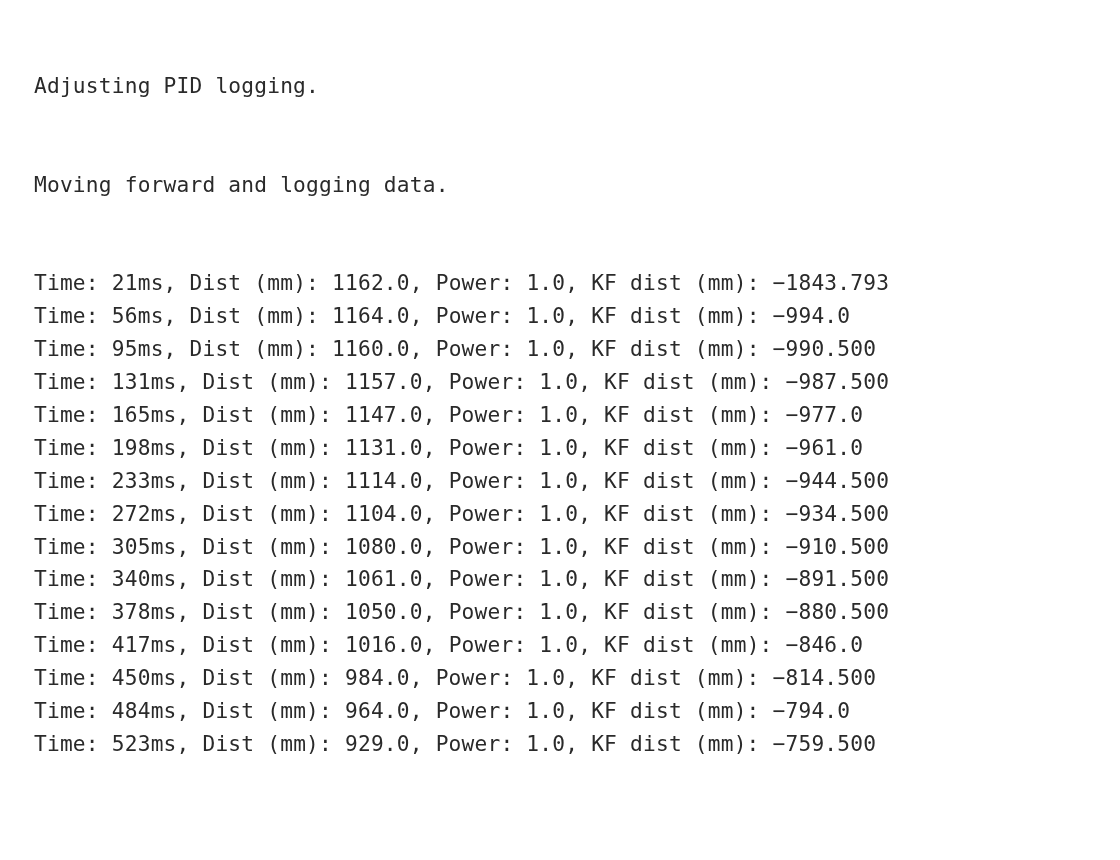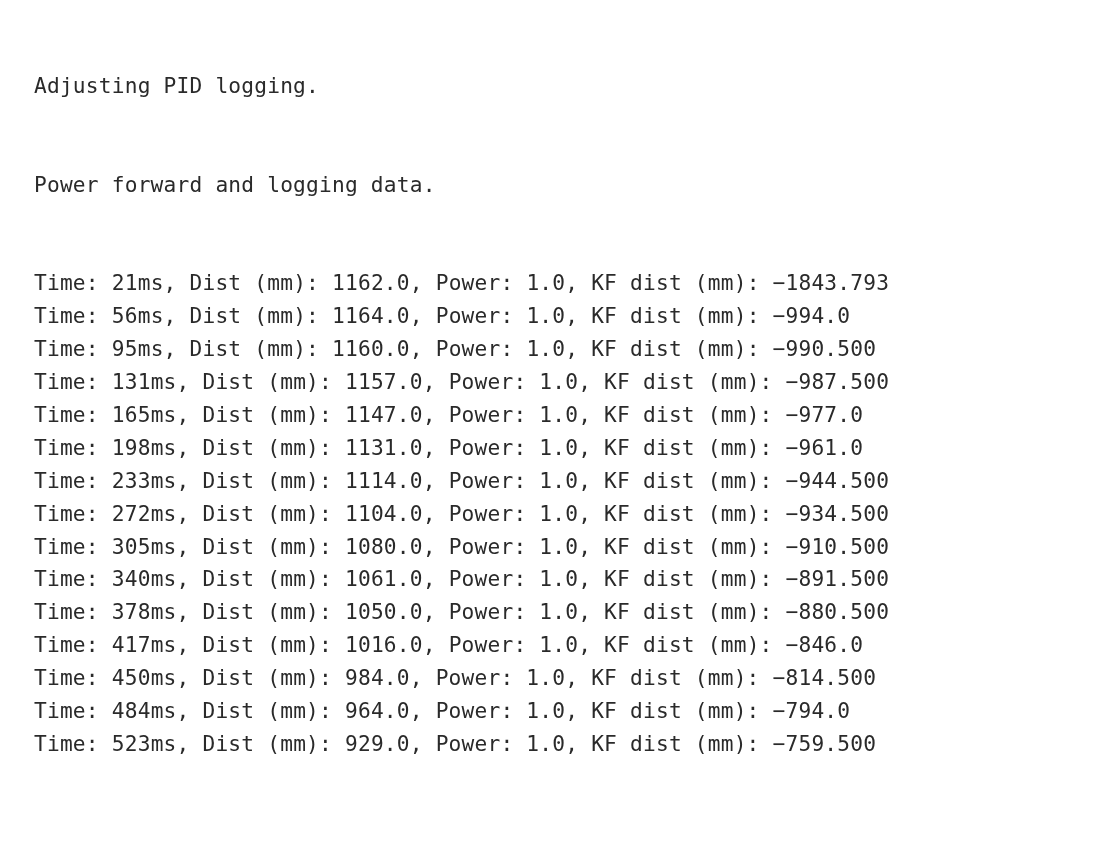--- a/index.html
+++ b/index.html
@@ -23,15 +23,15 @@
   }
   .line {
     display: block;
   }
 </style>
 </head>
 <body>
 
 <div class="terminal">
   <span class="line">Adjusting PID logging.</span>
-  <span class="line">Power forward and logging data.</span>
+  <span class="line">Moving forward and logging data.</span>
   <div id="rows-host"><span class="line"><span>Time: </span><span>21</span><span>ms, </span><span>Dist (mm): </span><span>1162.0</span><span>, Power: </span><span>1.0</span><span>, KF dist (mm): </span><span>−1843.793</span></span><span class="line"><span>Time: </span><span>56</span><span>ms, </span><span>Dist (mm): </span><span>1164.0</span><span>, Power: </span><span>1.0</span><span>, KF dist (mm): </span><span>−994.0</span></span><span class="line"><span>Time: </span><span>95</span><span>ms, </span><span>Dist (mm): </span><span>1160.0</span><span>, Power: </span><span>1.0</span><span>, KF dist (mm): </span><span>−990.500</span></span><span class="line"><span>Time: </span><span>131</span><span>ms, </span><span>Dist (mm): </span><span>1157.0</span><span>, Power: </span><span>1.0</span><span>, KF dist (mm): </span><span>−987.500</span></span><span class="line"><span>Time: </span><span>165</span><span>ms, </span><span>Dist (mm): </span><span>1147.0</span><span>, Power: </span><span>1.0</span><span>, KF dist (mm): </span><span>−977.0</span></span><span class="line"><span>Time: </span><span>198</span><span>ms, </span><span>Dist (mm): </span><span>1131.0</span><span>, Power: </span><span>1.0</span><span>, KF dist (mm): </span><span>−961.0</span></span><span class="line"><span>Time: </span><span>233</span><span>ms, </span><span>Dist (mm): </span><span>1114.0</span><span>, Power: </span><span>1.0</span><span>, KF dist (mm): </span><span>−944.500</span></span><span class="line"><span>Time: </span><span>272</span><span>ms, </span><span>Dist (mm): </span><span>1104.0</span><span>, Power: </span><span>1.0</span><span>, KF dist (mm): </span><span>−934.500</span></span><span class="line"><span>Time: </span><span>305</span><span>ms, </span><span>Dist (mm): </span><span>1080.0</span><span>, Power: </span><span>1.0</span><span>, KF dist (mm): </span><span>−910.500</span></span><span class="line"><span>Time: </span><span>340</span><span>ms, </span><span>Dist (mm): </span><span>1061.0</span><span>, Power: </span><span>1.0</span><span>, KF dist (mm): </span><span>−891.500</span></span><span class="line"><span>Time: </span><span>378</span><span>ms, </span><span>Dist (mm): </span><span>1050.0</span><span>, Power: </span><span>1.0</span><span>, KF dist (mm): </span><span>−880.500</span></span><span class="line"><span>Time: </span><span>417</span><span>ms, </span><span>Dist (mm): </span><span>1016.0</span><span>, Power: </span><span>1.0</span><span>, KF dist (mm): </span><span>−846.0</span></span><span class="line"><span>Time: </span><span>450</span><span>ms, </span><span>Dist (mm): </span><span>984.0</span><span>, Power: </span><span>1.0</span><span>, KF dist (mm): </span><span>−814.500</span></span><span class="line"><span>Time: </span><span>484</span><span>ms, </span><span>Dist (mm): </span><span>964.0</span><span>, Power: </span><span>1.0</span><span>, KF dist (mm): </span><span>−794.0</span></span><span class="line"><span>Time: </span><span>523</span><span>ms, </span><span>Dist (mm): </span><span>929.0</span><span>, Power: </span><span>1.0</span><span>, KF dist (mm): </span><span>−759.500</span></span><span class="line"></span></div>
 </div>
 
 </body></html>

